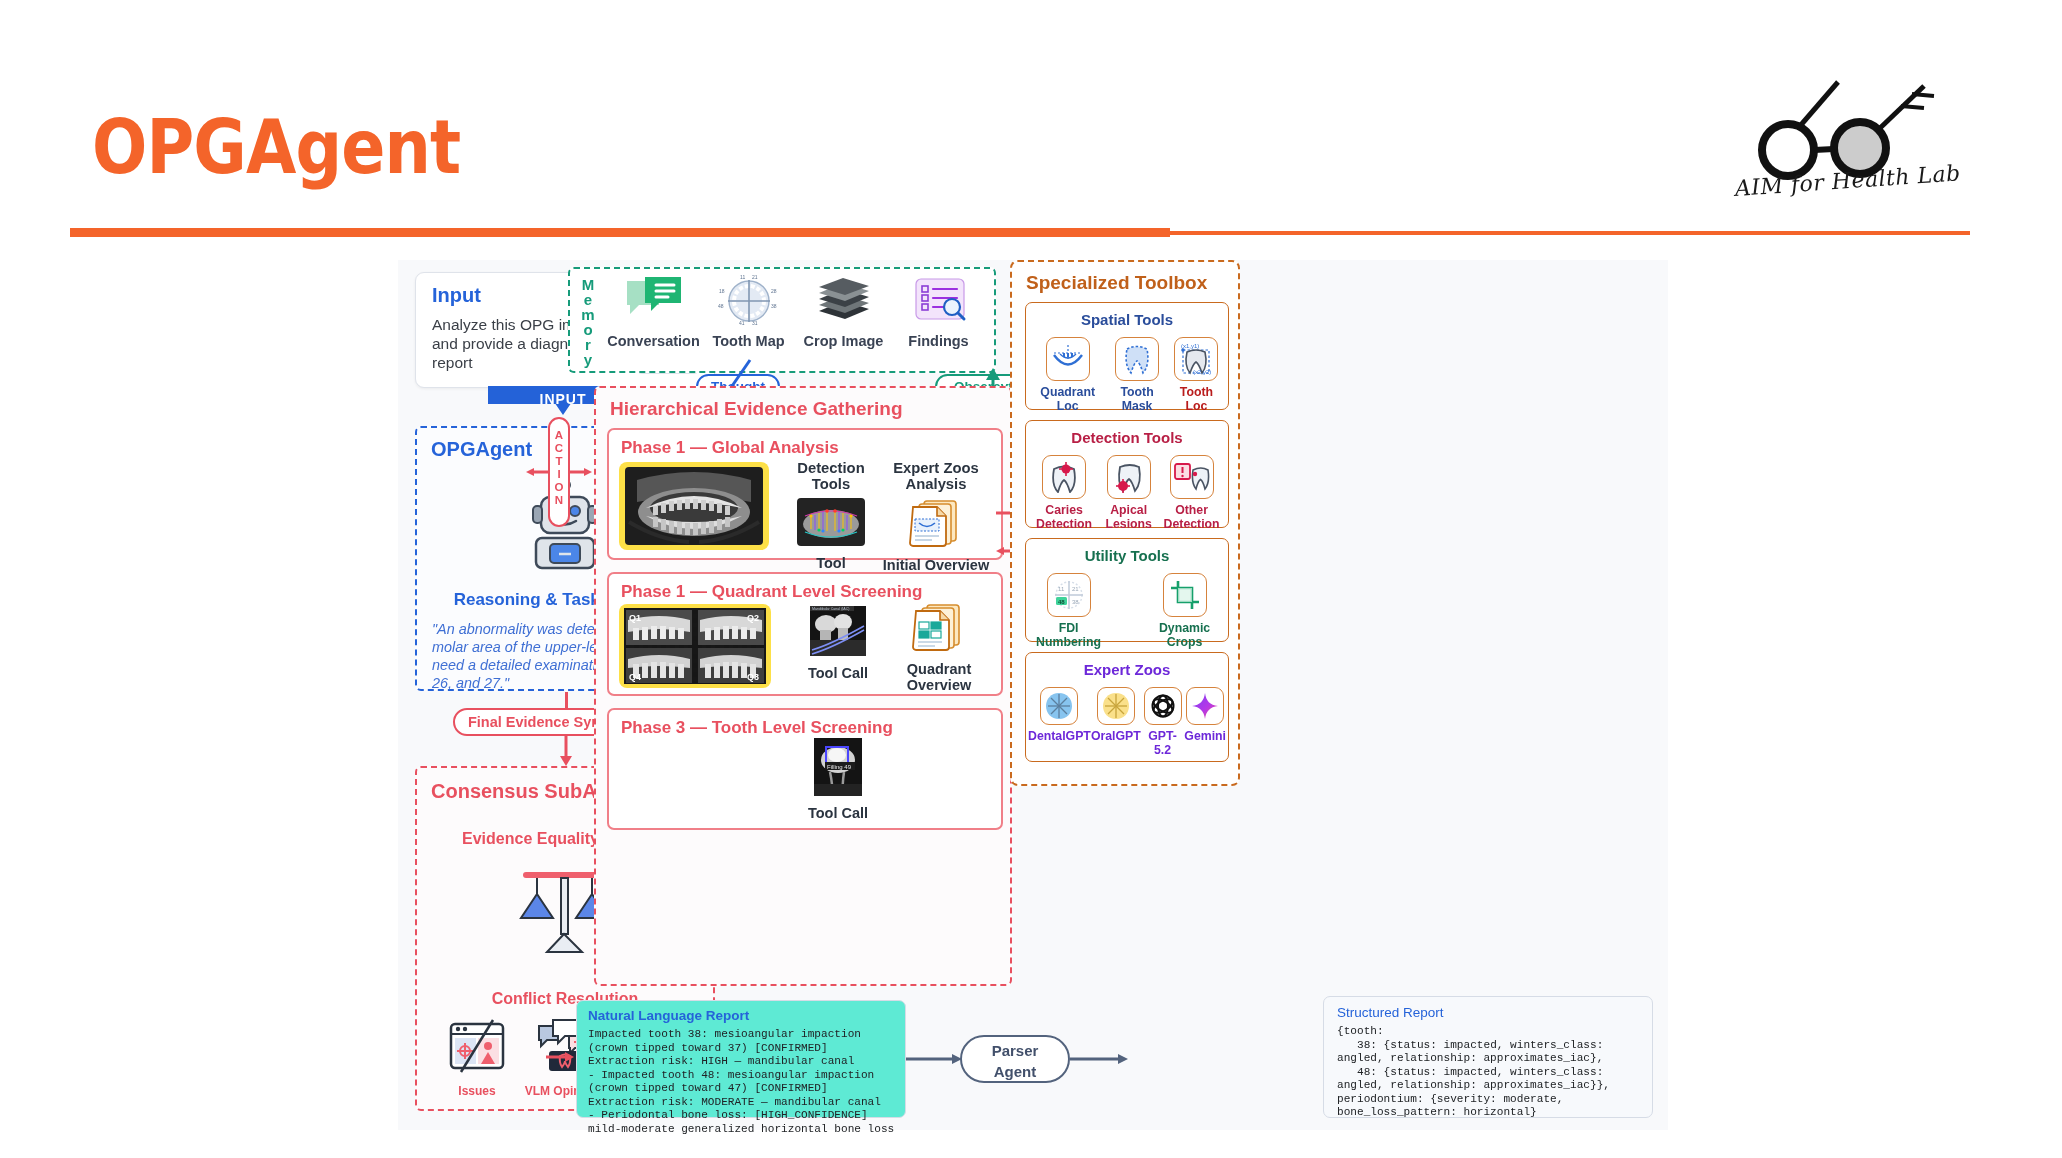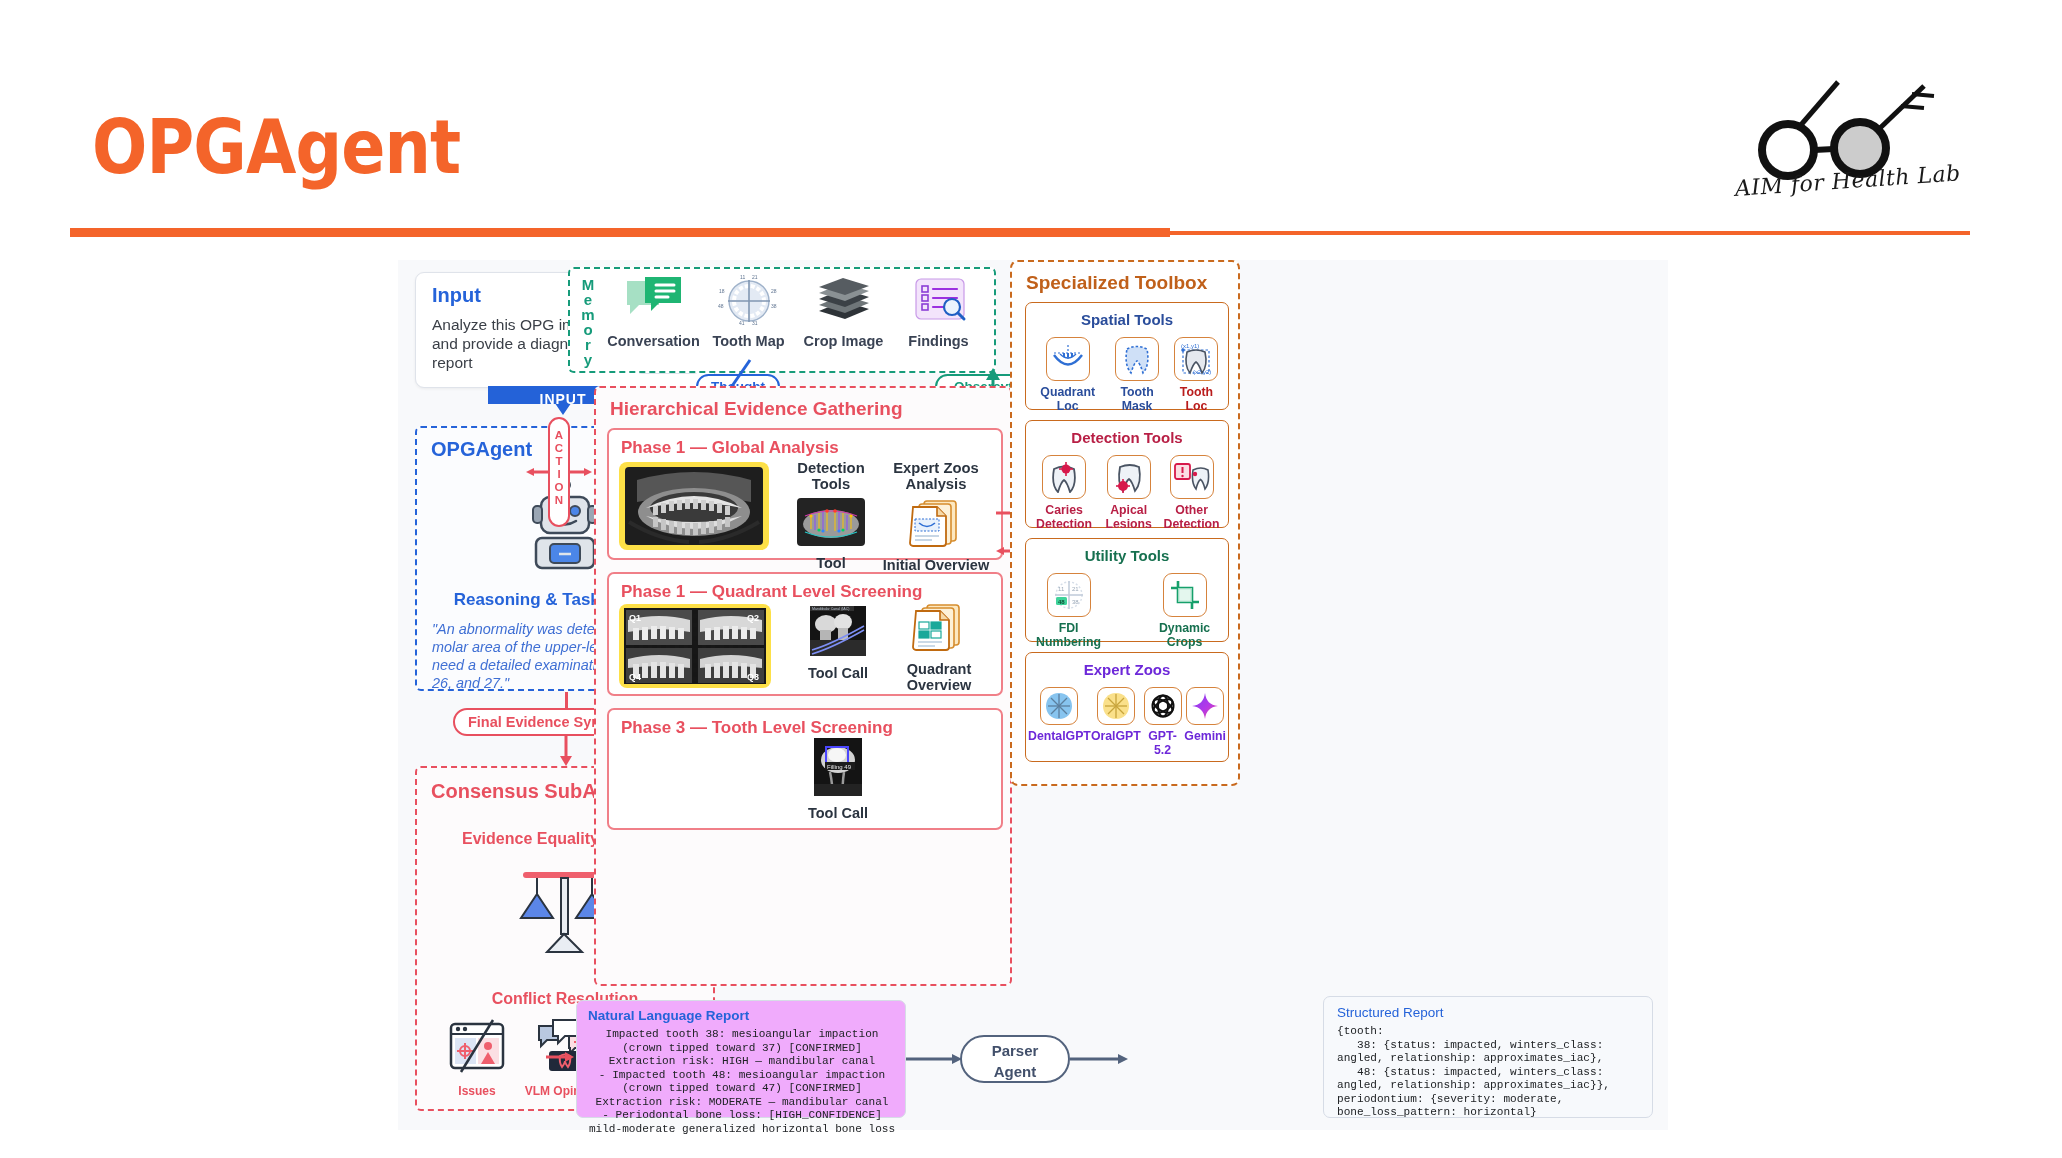--- a/index.html
+++ b/index.html
@@ -152,21 +152,21 @@
   .tool { text-align: center; }
   .tool .box {
     width: 44px; height: 44px; border: 1.3px solid #d6833c; border-radius: 9px;
     background: #fff; margin: 0 auto; display: flex; align-items: center; justify-content: center;
   }
   .tool .lbl { margin-top: 4px; font-size: 12.3px; font-weight: bold; line-height: 14px; }
 
   
   #nl-report {
     position: absolute; left: 178px; top: 740px; width: 330px; height: 118px;
-    background: #f0abfc; border: 1px solid #d6dce6; border-radius: 7px; text-align: center;
+    background: #5eead4; border: 1px solid #d6dce6; border-radius: 7px;
   }
   #nl-report .hd { position: absolute; left: 11px; top: 7px; font-size: 13.5px; font-weight: bold; color: #2563d9; }
   #nl-report .body {
     position: absolute; left: 11px; right: 9px; top: 27px;
     font-family: "Liberation Mono", monospace; font-size: 11.1px; color: #202326; line-height: 13.5px;
     white-space: pre-wrap;
   }
   #st-report {
     position: absolute; left: 925px; top: 736px; width: 330px; height: 122px;
     background: #f7f9fc; border: 1px solid #d6dce6; border-radius: 7px;

